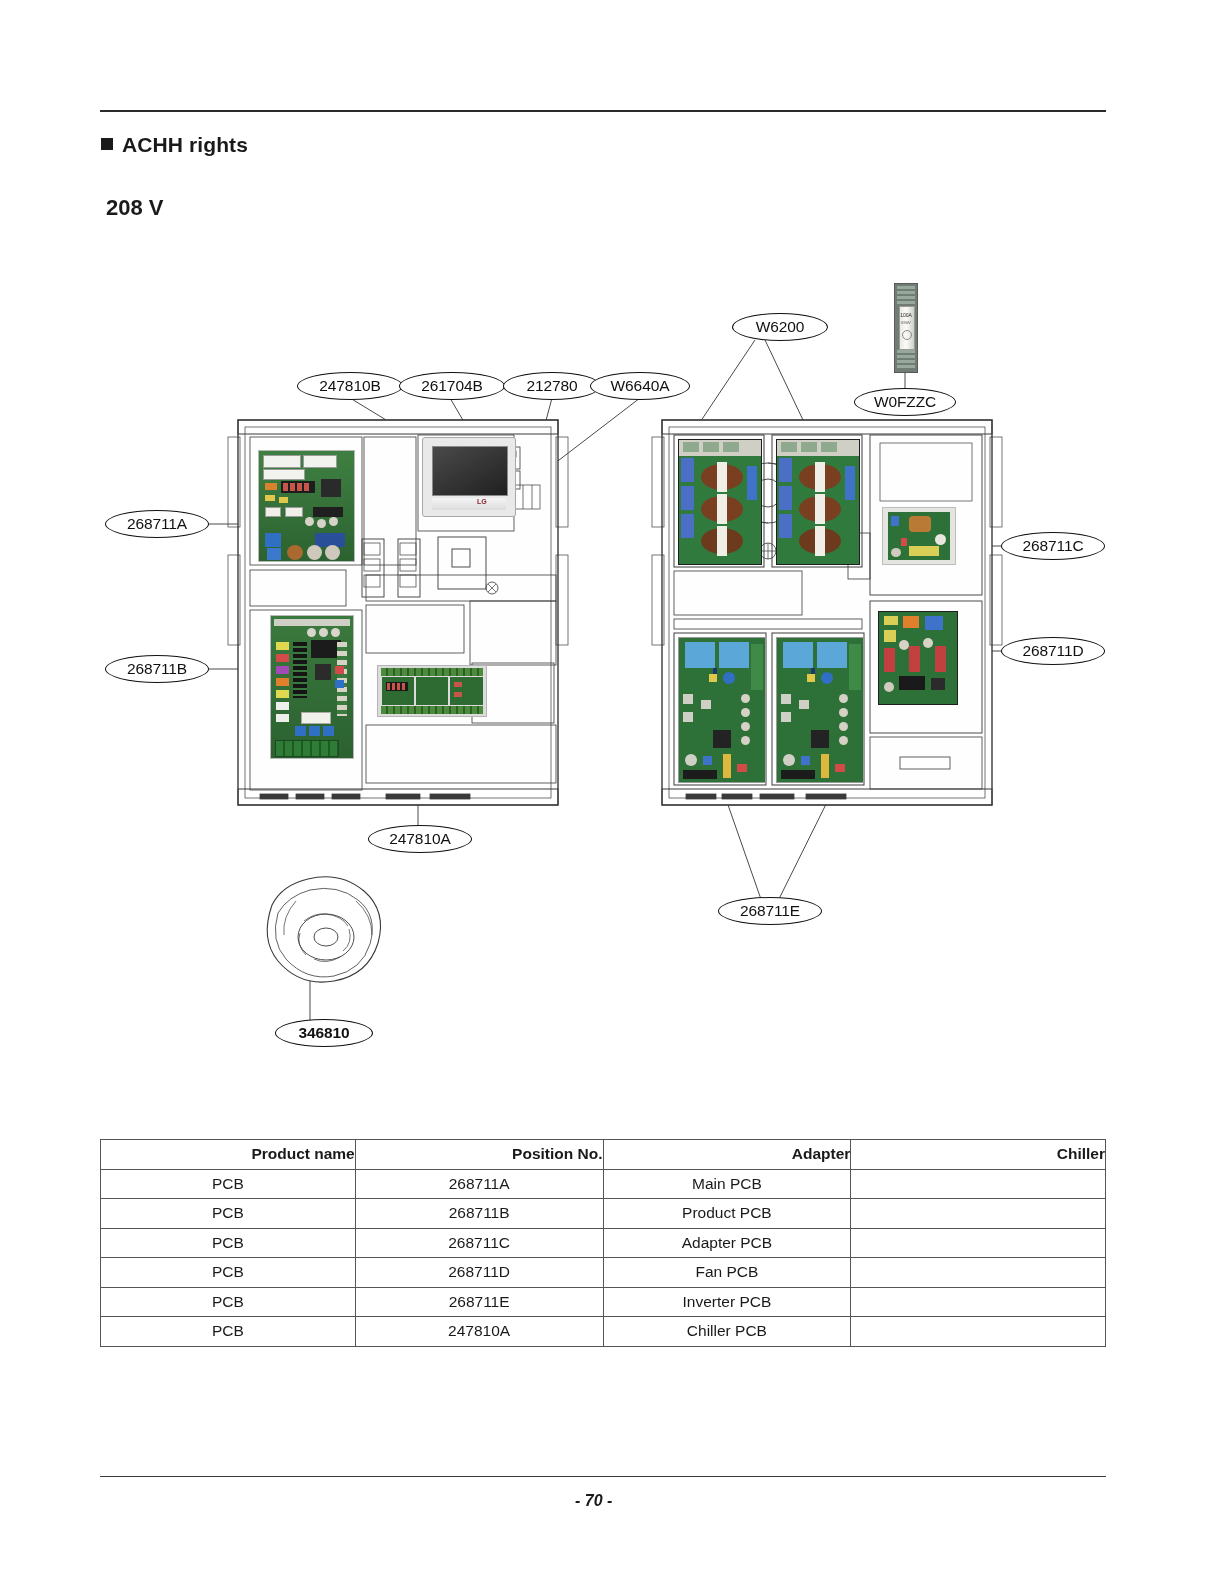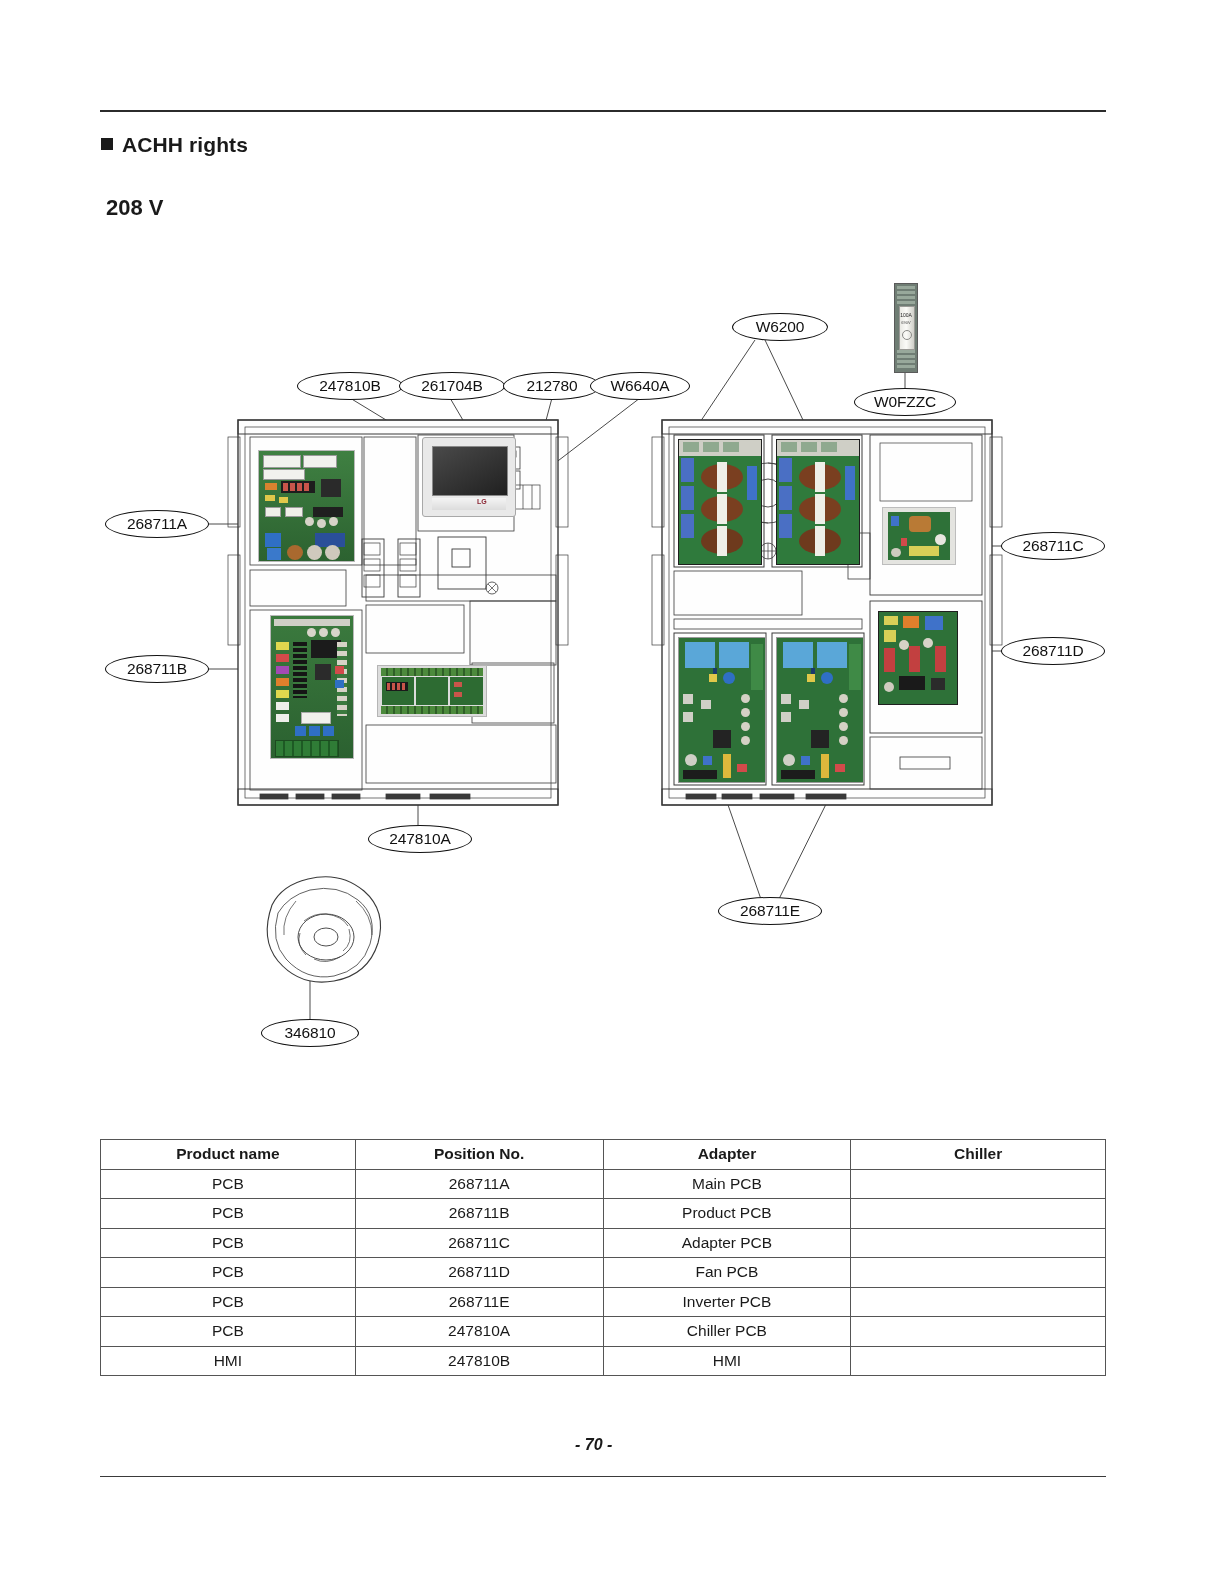--- a/index.html
+++ b/index.html
@@ -27,27 +27,27 @@
            display:flex;align-items:center;justify-content:center;
            white-space:nowrap;letter-spacing:-.1px;}
 
   
   .ph{position:absolute;overflow:hidden;}
 
   
   .tbl{position:absolute;left:100px;top:1139px;width:1006px;border-collapse:collapse;}
   .tbl td,.tbl th{border:1px solid #555;height:28.5px;text-align:center;
                   font-size:15.5px;font-weight:normal;padding:0;}
-  .tbl th{font-weight:bold;}
+  .tbl th{font-weight:bold;text-align:right;}
   .c1{width:255px}.c2{width:248px}.c3{width:248px}.c4{width:255px}
 
   
   .rule-bot{position:absolute;left:100px;top:1476px;width:1006px;height:0;
             border-top:1.6px solid #3a3a3a;}
-  .pageno{position:absolute;left:575px;top:1436px;font-size:16px;font-weight:bold;
+  .pageno{position:absolute;left:575px;top:1492px;font-size:16px;font-weight:bold;
           font-style:italic;}
   .copy{position:absolute;left:727px;top:1491px;font-size:14.5px;line-height:21px;}
 </style>
 </head>
 <body>
 
 <div class="page">
 
   <div class="rule-top"></div>
 
@@ -396,21 +396,21 @@
     <div class="callout" style="left:452px;top:121px;width:96px;height:26px;">212780</div>
     <div class="callout" style="left:540px;top:121px;width:98px;height:26px;">W6640A</div>
     <div class="callout" style="left:680px;top:62px;width:94px;height:26px;">W6200</div>
     <div class="callout" style="left:805px;top:137px;width:100px;height:26px;">W0FZZC</div>
     <div class="callout" style="left:57px;top:259px;width:102px;height:26px;">268711A</div>
     <div class="callout" style="left:57px;top:404px;width:102px;height:26px;">268711B</div>
     <div class="callout" style="left:953px;top:281px;width:102px;height:26px;">268711C</div>
     <div class="callout" style="left:953px;top:386px;width:102px;height:26px;">268711D</div>
     <div class="callout" style="left:670px;top:646px;width:102px;height:26px;">268711E</div>
     <div class="callout" style="left:320px;top:574px;width:102px;height:26px;">247810A</div>
-    <div class="callout" style="left:210px;top:768px;width:96px;height:26px;">346810</div>
+    <div class="callout" style="left:224px;top:768px;width:96px;height:26px;font-weight:bold;">346810</div>
   </div>
 
   <table class="tbl">
     <thead>
       <tr>
         <th class="c1">Product name</th>
         <th class="c2">Position No.</th>
         <th class="c3">Adapter</th>
         <th class="c4">Chiller</th>
       </tr>
@@ -445,25 +445,19 @@
         <td>268711E</td>
         <td>Inverter PCB</td>
         <td></td>
       </tr>
       <tr>
         <td>PCB</td>
         <td>247810A</td>
         <td>Chiller PCB</td>
         <td></td>
       </tr>
-      <tr>
-        <td>HMI</td>
-        <td>247810B</td>
-        <td>HMI</td>
-        <td></td>
-      </tr>
     </tbody>
   </table>
 
   <div class="rule-bot"></div>
   <div class="pageno">- 70 -</div>
 
 </div>
 
 </body></html>

